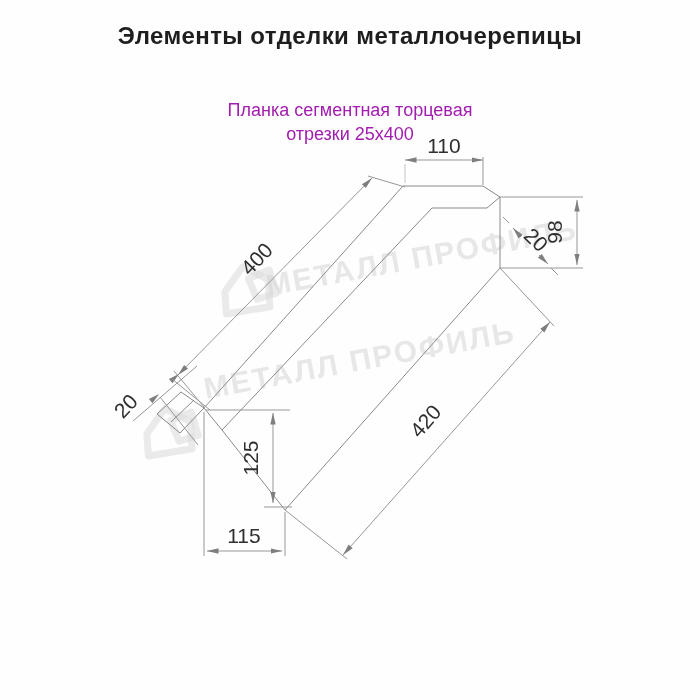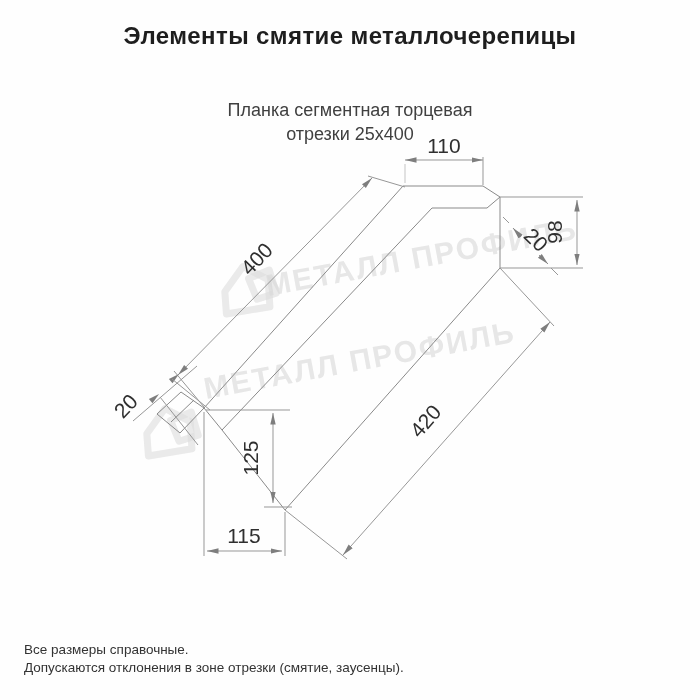--- a/index.html
+++ b/index.html
@@ -6,21 +6,21 @@
   .page{
     position:relative;width:700px;height:700px;background:#fefefe;
     font-family:"Liberation Sans", sans-serif;overflow:hidden;
   }
   .title{
     position:absolute;top:22px;left:0;width:700px;text-align:center;
     font-size:24px;font-weight:bold;color:#1e1e1e;letter-spacing:.4px;
   }
   .subtitle{
     position:absolute;top:98px;left:0;width:700px;text-align:center;
-    font-size:18px;color:#404040;line-height:24px;
+    font-size:18px;color:#a21caf;line-height:24px;
   }
   .drawing{position:absolute;top:0;left:0;}
   .notes{
     position:absolute;left:24px;top:641px;width:620px;
     font-size:13.5px;color:#333;line-height:18px;
   }
   svg text.dim{
     font-family:"Liberation Sans", sans-serif;
     font-size:21px;fill:#2f2f2f;
   }
@@ -31,21 +31,21 @@
   }
   .obj{stroke:#8a8a8a;stroke-width:1;fill:none;}
   .dimline{stroke:#979797;stroke-width:1;fill:none;}
   .wmshape{stroke:#dcdcdc;stroke-width:7;fill:none;opacity:.6;stroke-linejoin:round;}
 </style>
 </head>
 <body>
 
 <div class="page">
 
-  <div class="title">Элементы смятие металлочерепицы</div>
+  <div class="title">Элементы отделки металлочерепицы</div>
 
   <div class="subtitle">
     <div>Планка сегментная торцевая</div>
     <div>отрезки 25х400</div>
   </div>
 
   <svg class="drawing" width="700" height="700" viewBox="0 0 700 700">
     <defs>
       <marker id="arrS" orient="auto-start-reverse" markerWidth="13" markerHeight="8" refX="11.5" refY="4" markerUnits="userSpaceOnUse">
         <path d="M11.5,4 L0,1.3 L0,6.7 Z" fill="#7e7e7e"></path>
@@ -140,18 +140,14 @@
     </g>
 
     <g>
       <path class="dimline" d="M285,510 L347,559"></path>
       <path class="dimline" d="M500,268 L554,326"></path>
       <path class="dimline" d="M343,555 L550,322" marker-start="url(#arrS)" marker-end="url(#arrE)"></path>
       <text class="dim" text-anchor="middle" transform="translate(431,426) rotate(-48.5)">420</text>
     </g>
   </svg>
 
-  <div class="notes">
-    <div>Все размеры справочные.</div>
-    <div>Допускаются отклонения в зоне отрезки (смятие, заусенцы).</div>
-  </div>
 
 </div>
 
 </body></html>

